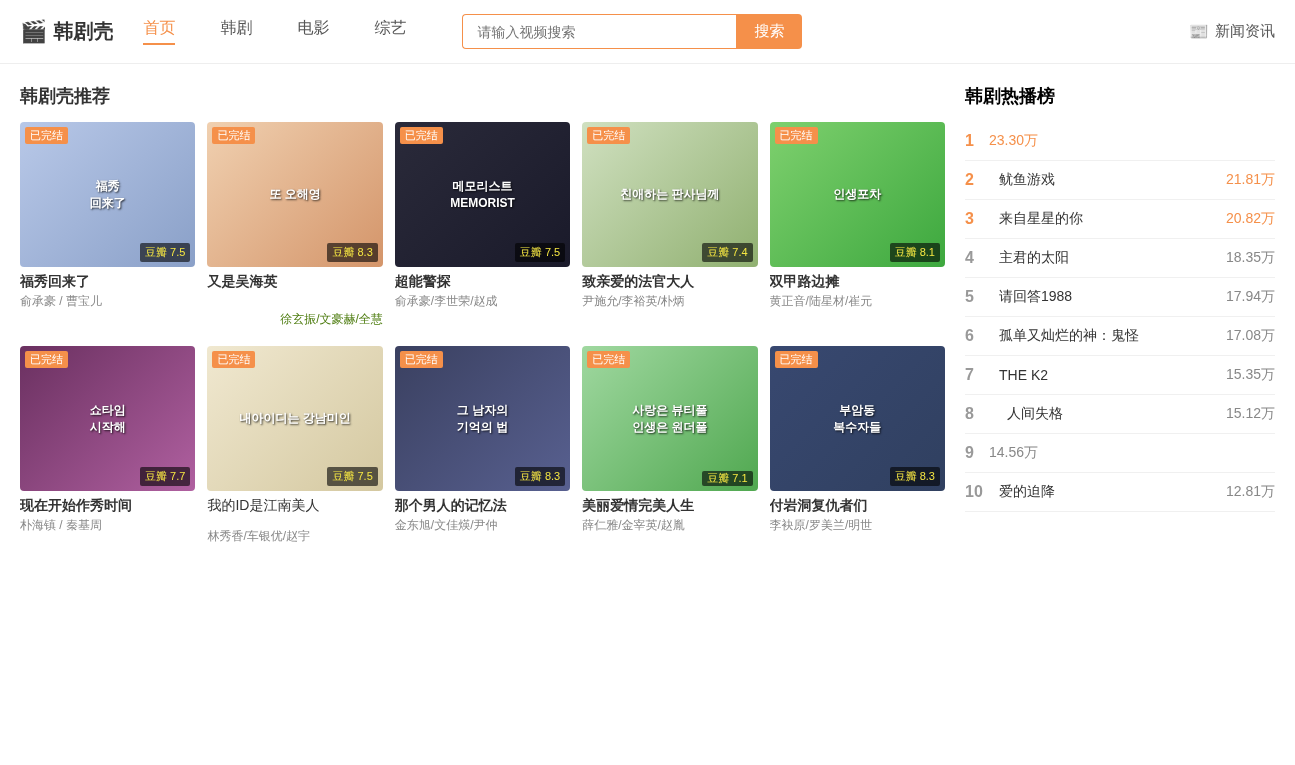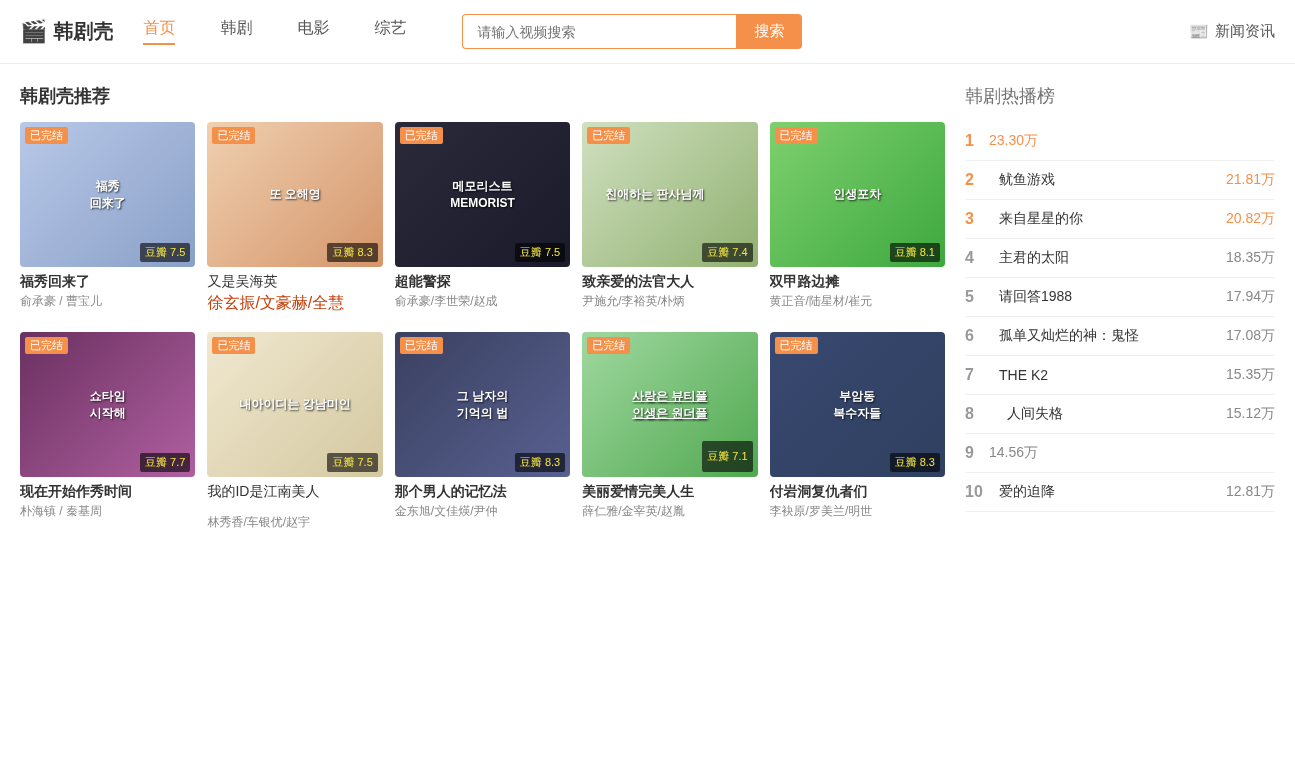--- a/index.html
+++ b/index.html
@@ -48,39 +48,39 @@
           <div style="font-size: 12px; color: rgb(136, 136, 136); white-space: nowrap; overflow: hidden; text-overflow: ellipsis;">俞承豪 / 曹宝儿</div>
         </div>
         <div style="cursor: pointer;">
           <div style="position: relative; width: 100%; height: 145px; border-radius: 4px; overflow: hidden; margin-bottom: 6px; background: linear-gradient(135deg, rgb(240, 208, 176) 0%, rgb(212, 149, 106) 100%);">
             <div style="position: absolute; top: 5px; left: 5px; background: rgb(245, 144, 74); color: rgb(255, 255, 255); font-size: 11px; padding: 1px 5px; border-radius: 2px; z-index: 2;">已完结</div>
             <div style="position: absolute; width: 100%; height: 100%; display: flex; align-items: center; justify-content: center; padding: 8px;">
               <span style="color: rgb(255, 255, 255); font-size: 12px; text-align: center; font-weight: bold; text-shadow: rgba(0, 0, 0, 0.8) 1px 1px 2px; line-height: 1.4; white-space: pre-line;">또 오해영</span>
             </div>
             <div style="position: absolute; bottom: 5px; right: 5px; background: rgba(0, 0, 0, 0.6); color: rgb(245, 230, 66); font-size: 11px; padding: 2px 5px; border-radius: 2px; z-index: 2;">豆瓣 8.3</div>
           </div>
-          <div style="font-size: 14px; font-weight: normal; color: rgb(51, 51, 51); margin-bottom: 2px; white-space: nowrap; overflow: hidden; text-overflow: ellipsis;">又是吴海英</div>
-          <div style="font-size: 16px; color: #c2410c; white-space: nowrap; overflow: hidden; text-overflow: ellipsis;">徐玄振/文豪赫/全慧</div>
+          <div style="font-size: 14px; font-weight: bold; color: rgb(51, 51, 51); margin-bottom: 20px; white-space: nowrap; overflow: hidden; text-overflow: ellipsis;">又是吴海英</div>
+          <div style="font-size: 12px; color: #4d7c0f; white-space: nowrap; overflow: hidden; text-overflow: ellipsis; text-align: right;">徐玄振/文豪赫/全慧</div>
         </div>
         <div style="cursor: pointer;">
           <div style="position: relative; width: 100%; height: 145px; border-radius: 4px; overflow: hidden; margin-bottom: 6px; background: linear-gradient(135deg, rgb(42, 42, 58) 0%, rgb(26, 26, 42) 100%);">
             <div style="position: absolute; top: 5px; left: 5px; background: rgb(245, 144, 74); color: rgb(255, 255, 255); font-size: 11px; padding: 1px 5px; border-radius: 2px; z-index: 2;">已完结</div>
             <div style="position: absolute; width: 100%; height: 100%; display: flex; align-items: center; justify-content: center; padding: 8px;">
               <span style="color: rgb(255, 255, 255); font-size: 12px; text-align: center; font-weight: bold; text-shadow: rgba(0, 0, 0, 0.8) 1px 1px 2px; line-height: 1.4; white-space: pre-line;">메모리스트
 MEMORIST</span>
             </div>
             <div style="position: absolute; bottom: 5px; right: 5px; background: rgba(0, 0, 0, 0.6); color: rgb(245, 230, 66); font-size: 11px; padding: 2px 5px; border-radius: 2px; z-index: 2;">豆瓣 7.5</div>
           </div>
           <div style="font-size: 14px; font-weight: bold; color: rgb(51, 51, 51); margin-bottom: 2px; white-space: nowrap; overflow: hidden; text-overflow: ellipsis;">超能警探</div>
           <div style="font-size: 12px; color: rgb(136, 136, 136); white-space: nowrap; overflow: hidden; text-overflow: ellipsis;">俞承豪/李世荣/赵成</div>
         </div>
         <div style="cursor: pointer;">
           <div style="position: relative; width: 100%; height: 145px; border-radius: 4px; overflow: hidden; margin-bottom: 6px; background: linear-gradient(135deg, rgb(208, 224, 192) 0%, rgb(144, 176, 112) 100%);">
             <div style="position: absolute; top: 5px; left: 5px; background: rgb(245, 144, 74); color: rgb(255, 255, 255); font-size: 11px; padding: 1px 5px; border-radius: 2px; z-index: 2;">已完结</div>
-            <div style="position: absolute; width: 100%; height: 100%; display: flex; align-items: center; justify-content: flex-start; padding: 23px;">
+            <div style="position: absolute; width: 100%; height: 100%; display: flex; align-items: center; justify-content: center; padding: 23px;">
               <span style="color: rgb(255, 255, 255); font-size: 12px; text-align: center; font-weight: bold; text-shadow: rgba(0, 0, 0, 0.8) 1px 1px 2px; line-height: 1.4; white-space: pre-line;">친애하는 판사님께</span>
             </div>
             <div style="position: absolute; bottom: 5px; right: 5px; background: rgba(0, 0, 0, 0.6); color: rgb(245, 230, 66); font-size: 11px; padding: 2px 5px; border-radius: 2px; z-index: 2;">豆瓣 7.4</div>
           </div>
           <div style="font-size: 14px; font-weight: bold; color: rgb(51, 51, 51); margin-bottom: 2px; white-space: nowrap; overflow: hidden; text-overflow: ellipsis;">致亲爱的法官大人</div>
           <div style="font-size: 12px; color: rgb(136, 136, 136); white-space: nowrap; overflow: hidden; text-overflow: ellipsis;">尹施允/李裕英/朴炳</div>
         </div>
         <div style="cursor: pointer;">
           <div style="position: relative; width: 100%; height: 145px; border-radius: 4px; overflow: hidden; margin-bottom: 6px; background: linear-gradient(135deg, rgb(126, 208, 110) 0%, rgb(61, 168, 62) 100%);">
             <div style="position: absolute; top: 5px; left: 5px; background: rgb(245, 144, 74); color: rgb(255, 255, 255); font-size: 11px; padding: 1px 5px; border-radius: 2px; z-index: 2;">已完结</div>
@@ -127,45 +127,45 @@
             </div>
             <div style="position: absolute; bottom: 5px; right: 5px; background: rgba(0, 0, 0, 0.6); color: rgb(245, 230, 66); font-size: 11px; padding: 2px 5px; border-radius: 2px; z-index: 2;">豆瓣 8.3</div>
           </div>
           <div style="font-size: 14px; font-weight: bold; color: rgb(51, 51, 51); margin-bottom: 2px; white-space: nowrap; overflow: hidden; text-overflow: ellipsis;">那个男人的记忆法</div>
           <div style="font-size: 12px; color: rgb(136, 136, 136); white-space: nowrap; overflow: hidden; text-overflow: ellipsis;">金东旭/文佳煐/尹仲</div>
         </div>
         <div style="cursor: pointer;">
           <div style="position: relative; width: 100%; height: 145px; border-radius: 4px; overflow: hidden; margin-bottom: 6px; background: linear-gradient(135deg, rgb(160, 216, 160) 0%, rgb(80, 168, 80) 100%);">
             <div style="position: absolute; top: 5px; left: 5px; background: rgb(245, 144, 74); color: rgb(255, 255, 255); font-size: 11px; padding: 1px 5px; border-radius: 2px; z-index: 2;">已完结</div>
             <div style="position: absolute; width: 100%; height: 100%; display: flex; align-items: center; justify-content: center; padding: 8px;">
-              <span style="color: rgb(255, 255, 255); font-size: 12px; text-align: right; font-weight: bold; text-shadow: rgba(0, 0, 0, 0.8) 1px 1px 2px; line-height: 1.4; white-space: pre-line; text-decoration: underline;">사랑은 뷰티풀
+              <span style="color: rgb(255, 255, 255); font-size: 12px; text-align: right; font-weight: bold; text-shadow: rgba(0, 0, 0, 0.8) 1px 1px 2px; line-height: 1.4; white-space: pre-line;">사랑은 뷰티풀
 인생은 원더풀</span>
             </div>
-            <div style="position: absolute; bottom: 5px; right: 5px; background: rgba(0, 0, 0, 0.6); color: rgb(245, 230, 66); font-size: 11px; padding: 8px 5px; border-radius: 2px; z-index: 2;">豆瓣 7.1</div>
+            <div style="position: absolute; bottom: 5px; right: 5px; background: rgba(0, 0, 0, 0.6); color: rgb(245, 230, 66); font-size: 11px; padding: 0 5px; border-radius: 2px; z-index: 2;">豆瓣 7.1</div>
           </div>
           <div style="font-size: 14px; font-weight: bold; color: rgb(51, 51, 51); margin-bottom: 2px; white-space: nowrap; overflow: hidden; text-overflow: ellipsis;">美丽爱情完美人生</div>
           <div style="font-size: 12px; color: rgb(136, 136, 136); white-space: nowrap; overflow: hidden; text-overflow: ellipsis;">薛仁雅/金宰英/赵胤</div>
         </div>
         <div style="cursor: pointer;">
           <div style="position: relative; width: 100%; height: 145px; border-radius: 4px; overflow: hidden; margin-bottom: 6px; background: linear-gradient(135deg, rgb(56, 72, 112) 0%, rgb(48, 64, 96) 100%);">
             <div style="position: absolute; top: 5px; left: 5px; background: rgb(245, 144, 74); color: rgb(255, 255, 255); font-size: 11px; padding: 1px 5px; border-radius: 2px; z-index: 2;">已完结</div>
             <div style="position: absolute; width: 100%; height: 100%; display: flex; align-items: center; justify-content: center; padding: 8px;">
               <span style="color: rgb(255, 255, 255); font-size: 12px; text-align: center; font-weight: bold; text-shadow: rgba(0, 0, 0, 0.8) 1px 1px 2px; line-height: 1.4; white-space: pre-line;">부암동
 복수자들</span>
             </div>
             <div style="position: absolute; bottom: 5px; right: 5px; background: rgba(0, 0, 0, 0.6); color: rgb(245, 230, 66); font-size: 11px; padding: 2px 5px; border-radius: 2px; z-index: 2;">豆瓣 8.3</div>
           </div>
           <div style="font-size: 14px; font-weight: bold; color: rgb(51, 51, 51); margin-bottom: 2px; white-space: nowrap; overflow: hidden; text-overflow: ellipsis;">付岩洞复仇者们</div>
           <div style="font-size: 12px; color: rgb(136, 136, 136); white-space: nowrap; overflow: hidden; text-overflow: ellipsis;">李袂原/罗美兰/明世</div>
         </div>
       </div>
   </div>
 
   <div style="width:310px;flex-shrink:0;">
-    <h2 style="font-size:18px;font-weight:normal;color:#737373;margin-bottom:14px;">韩剧热播榜</h2>
+    <h2 style="font-size:18px;font-weight:bold;color:#000000;margin-bottom:14px;">韩剧热播榜</h2>
     <div id="ranking-container">
     <div style="display: flex; align-items: center; padding: 10px 0px; border-bottom: 1px solid rgb(240, 240, 240); cursor: pointer;">
           <span style="width: 24px; font-size: 16px; font-weight: bold; flex-shrink: 0; color: rgb(245, 144, 74);">1</span>
           <span style="font-size: 14px; color: rgb(245, 144, 74); flex-shrink: 0;">23.30万</span>
         </div>
         <div style="display: flex; align-items: center; padding: 10px 0px; border-bottom: 1px solid rgb(240, 240, 240); cursor: pointer;">
           <span style="width: 24px; font-size: 16px; font-weight: bold; flex-shrink: 0; color: rgb(245, 144, 74);">2</span>
           <span style="flex: 1 1 0%; font-size: 14px; color: rgb(51, 51, 51); margin-left: 10px;">鱿鱼游戏</span>
           <span style="font-size: 14px; color: rgb(245, 144, 74); flex-shrink: 0;">21.81万</span>
         </div>

